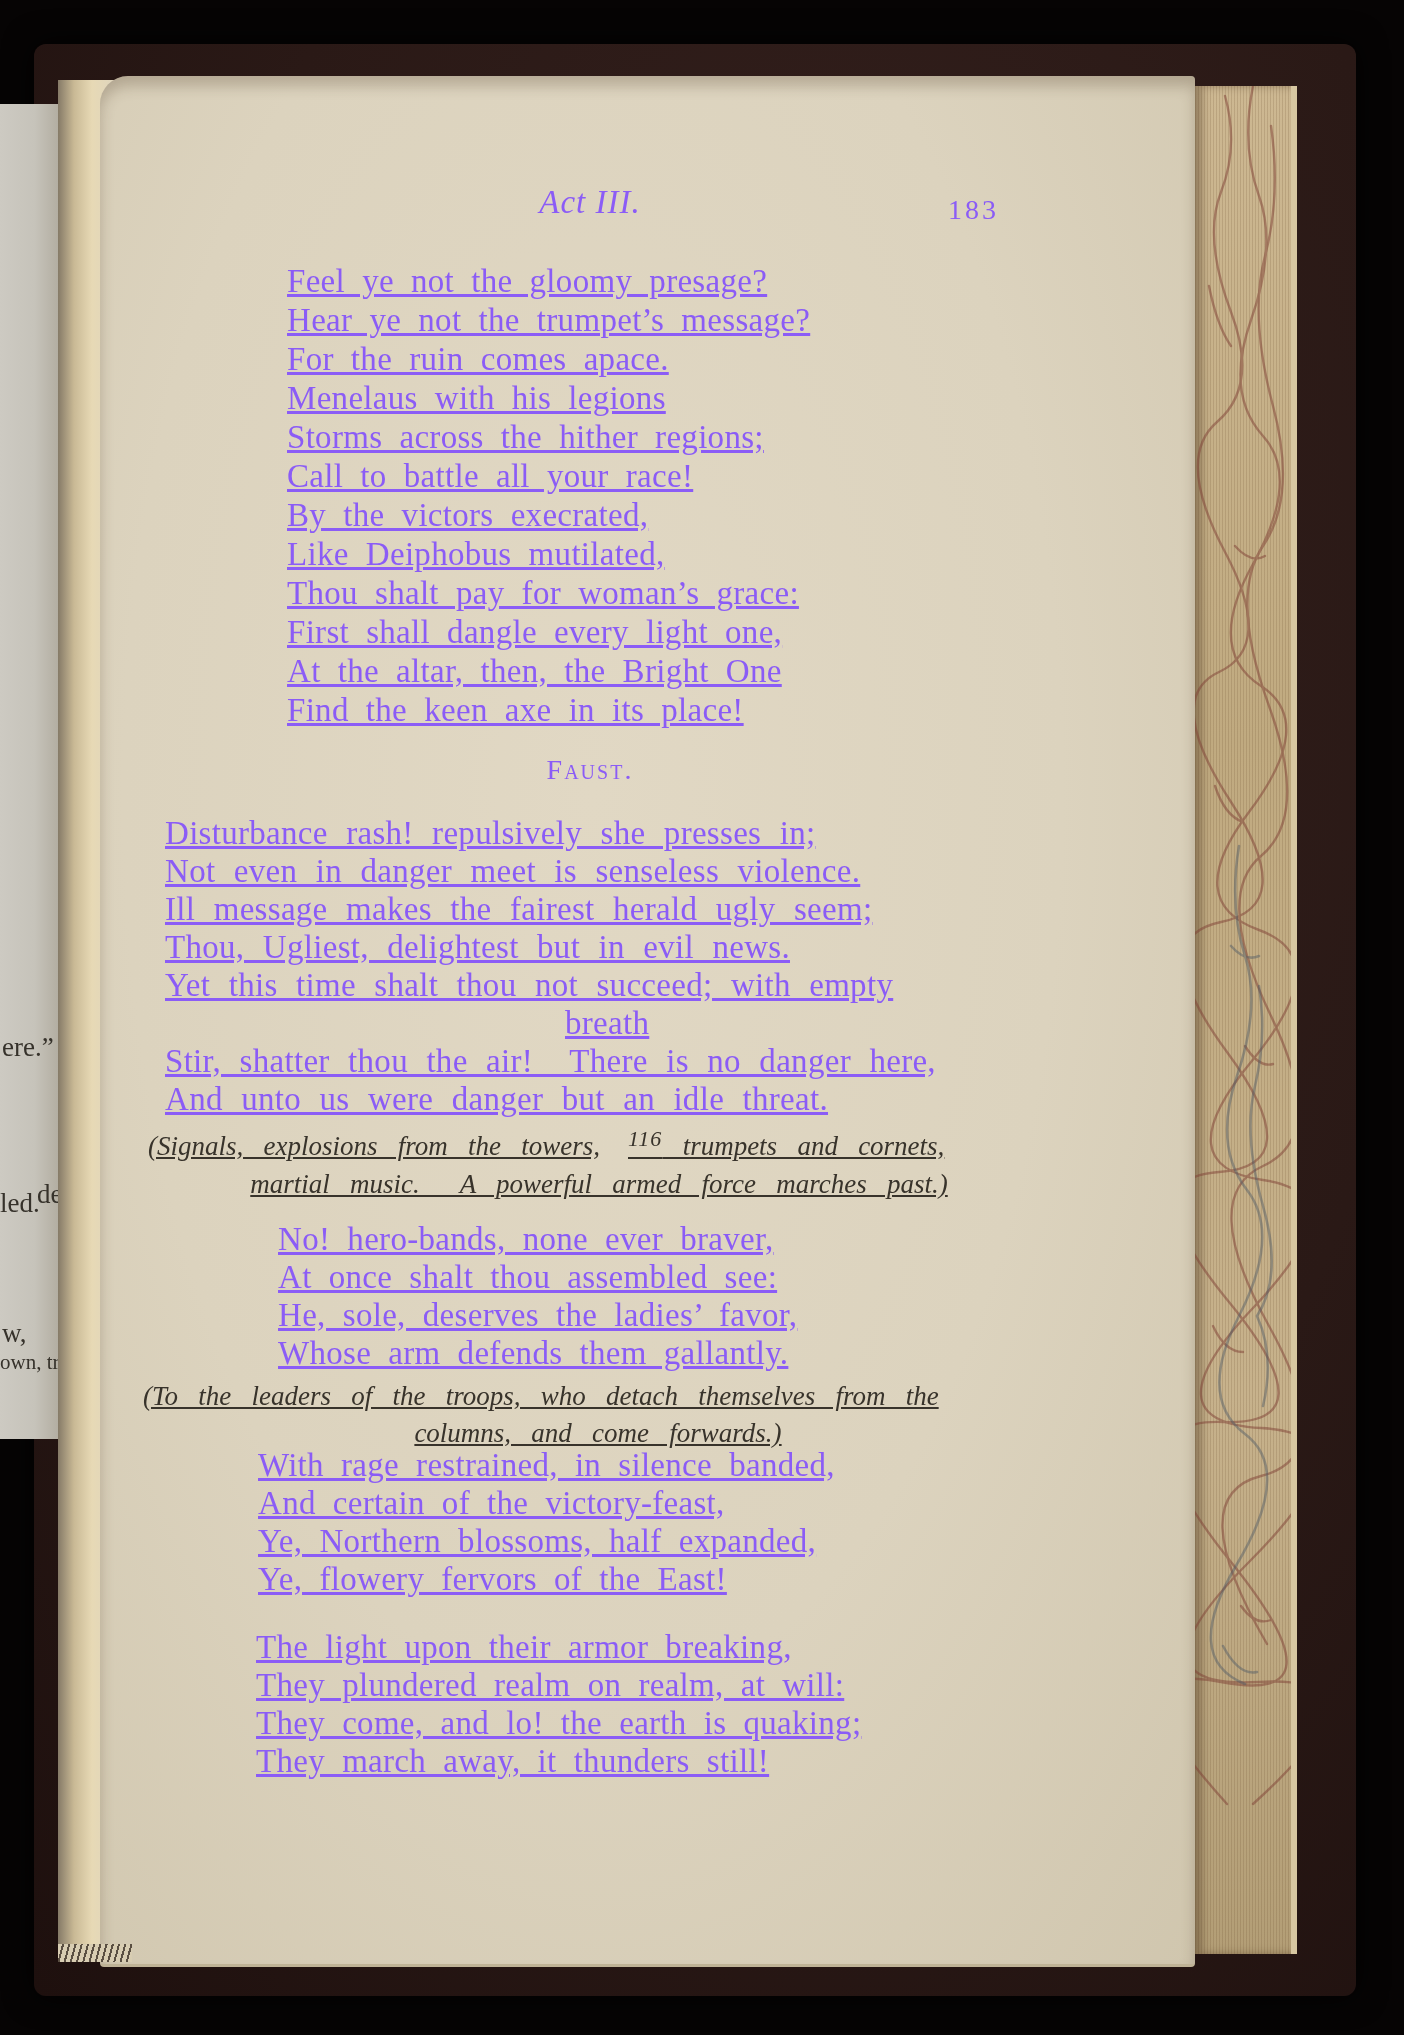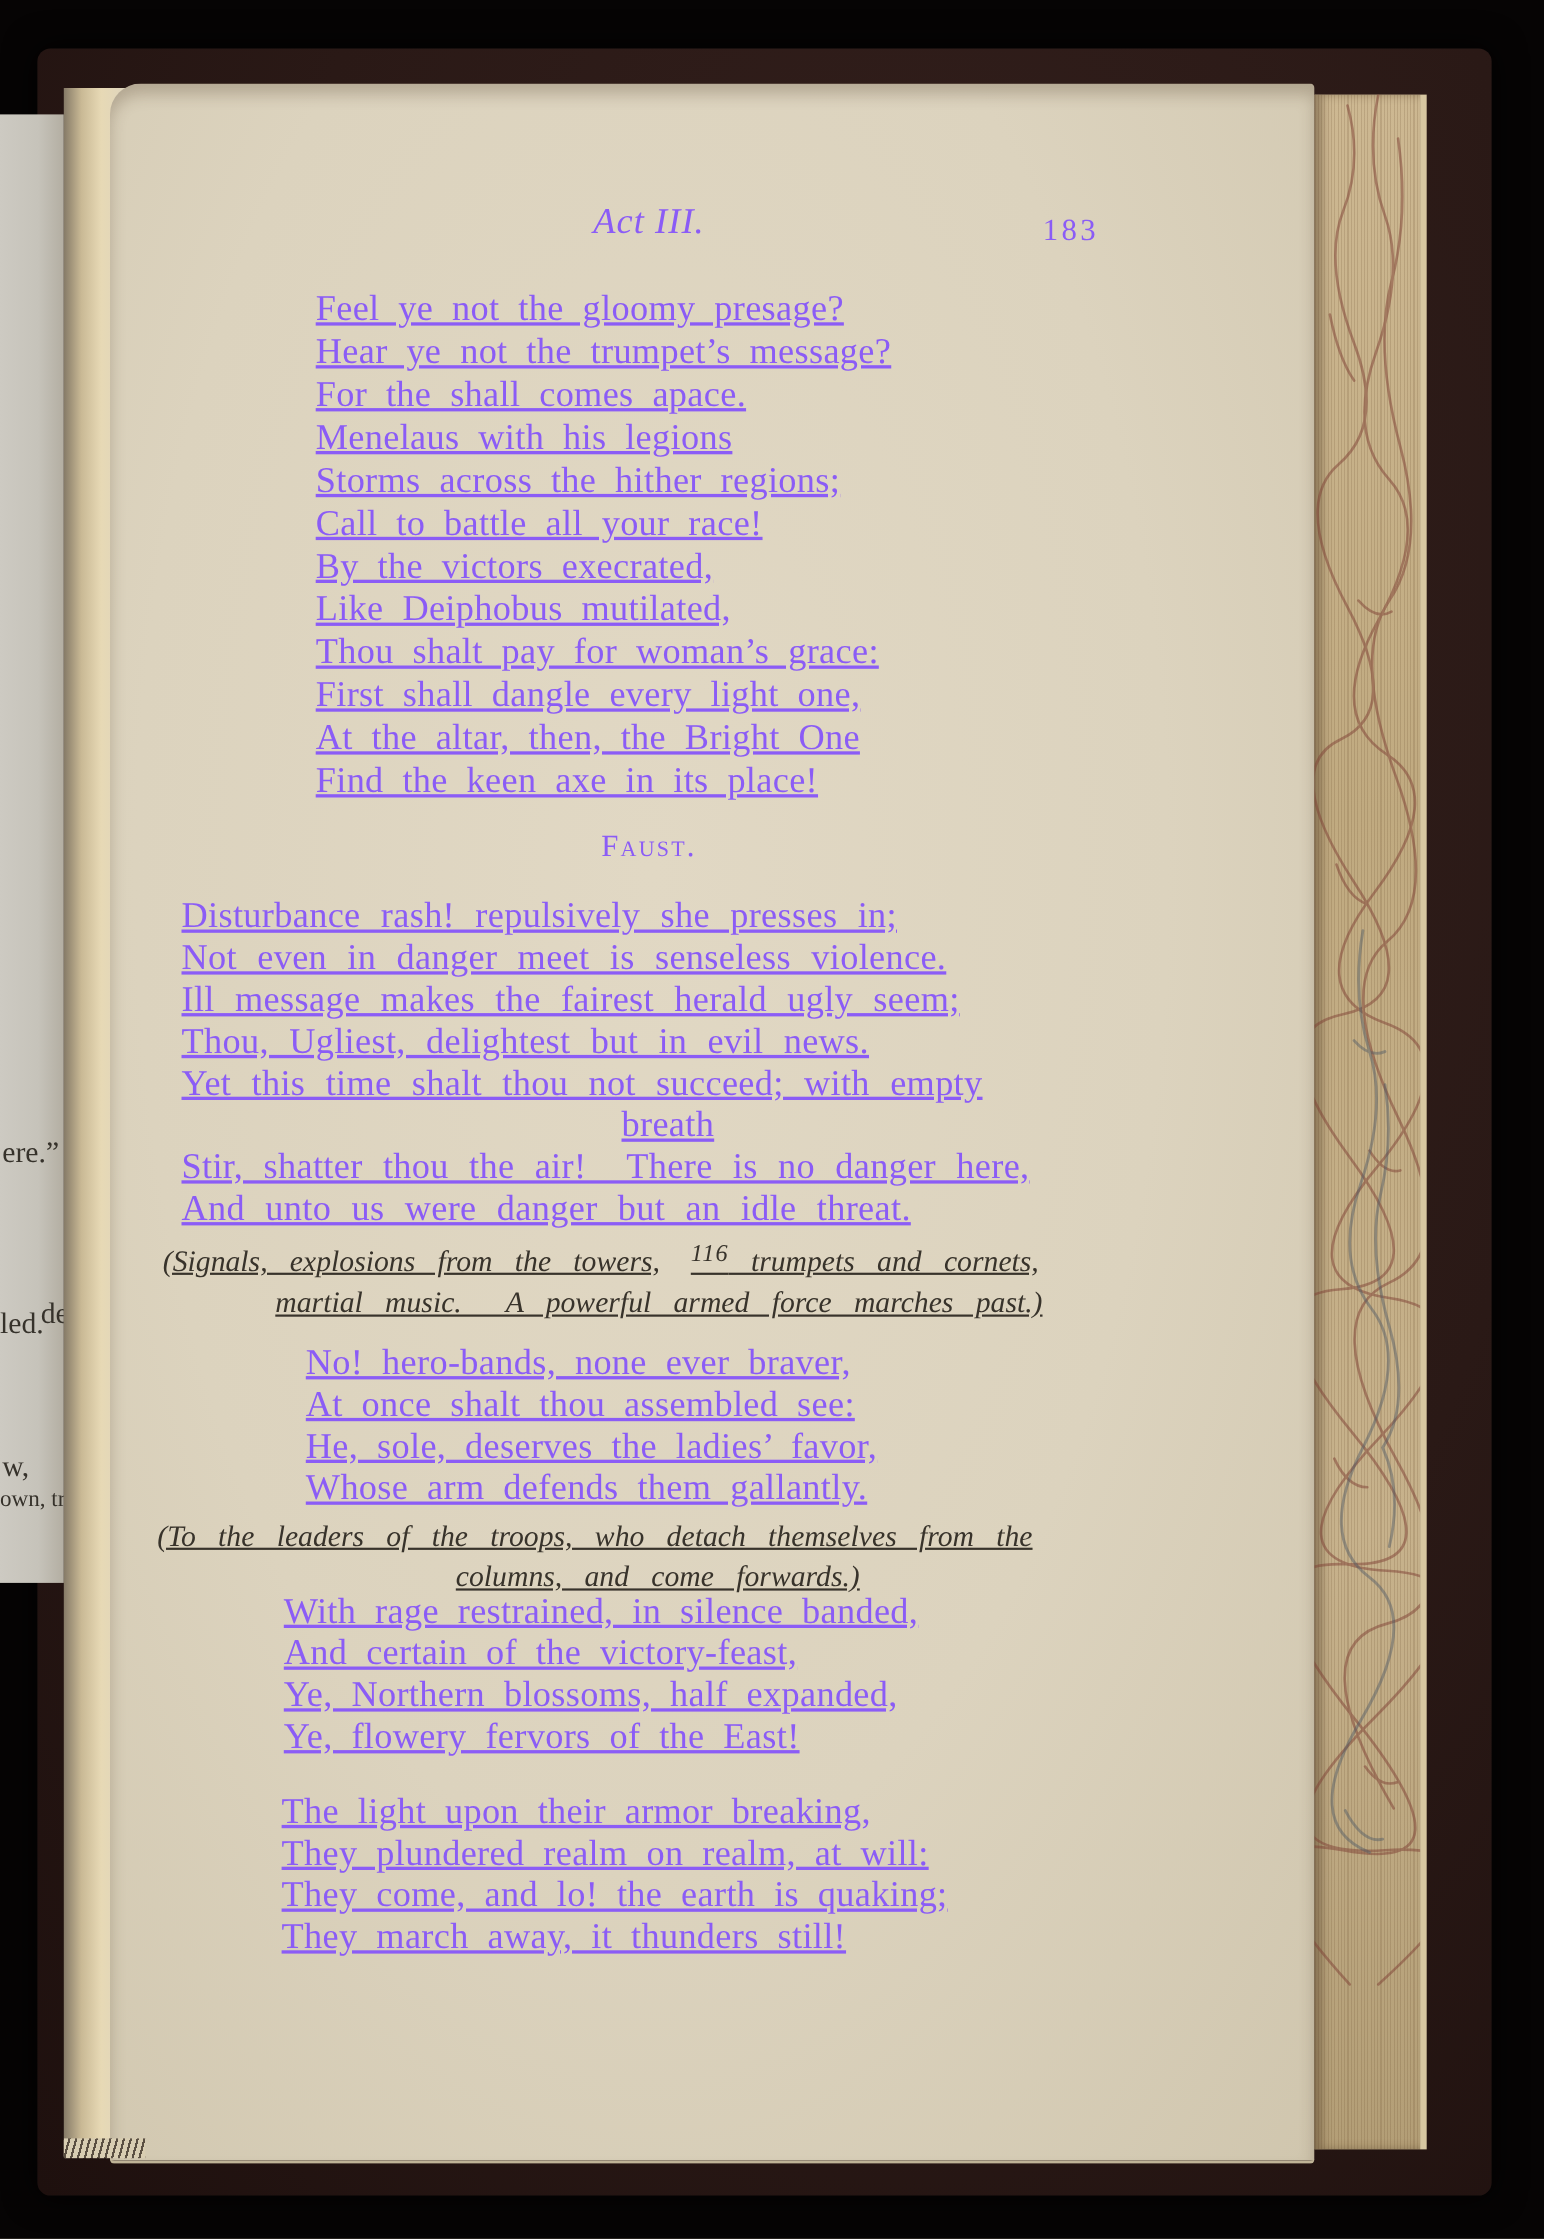--- a/index.html
+++ b/index.html
@@ -85,21 +85,21 @@
   </div>
 
   <div class="bottom-edges"></div>
 
   <div class="ink act-title">Act III.</div>
   <div class="ink page-num">183</div>
 
   <div class="ink stanza" style="left:287px;top:262px;line-height:39px;">
     <span class="line">Feel ye not the gloomy presage?</span>
     <span class="line">Hear ye not the trumpet’s message?</span>
-    <span class="line">For the shall comes apace.</span>
+    <span class="line">For the ruin comes apace.</span>
     <span class="line">Menelaus with his legions</span>
     <span class="line">Storms across the hither regions;</span>
     <span class="line">Call to battle all your race!</span>
     <span class="line">By the victors execrated,</span>
     <span class="line">Like Deiphobus mutilated,</span>
     <span class="line">Thou shalt pay for woman’s grace:</span>
     <span class="line">First shall dangle every light one,</span>
     <span class="line">At the altar, then, the Bright One</span>
     <span class="line">Find the keen axe in its place!</span>
   </div>

